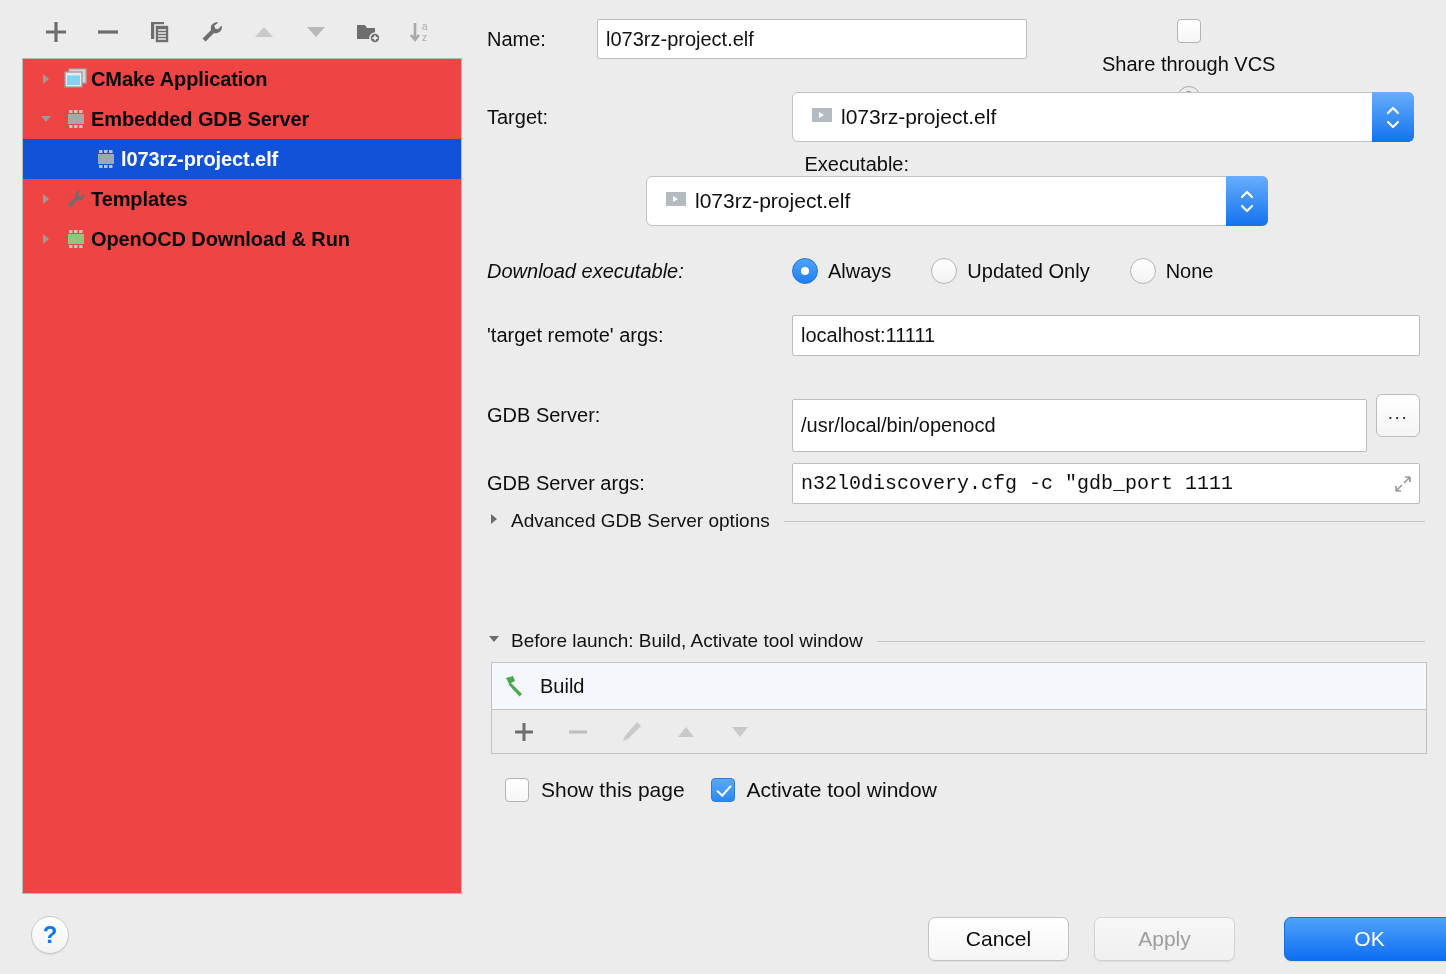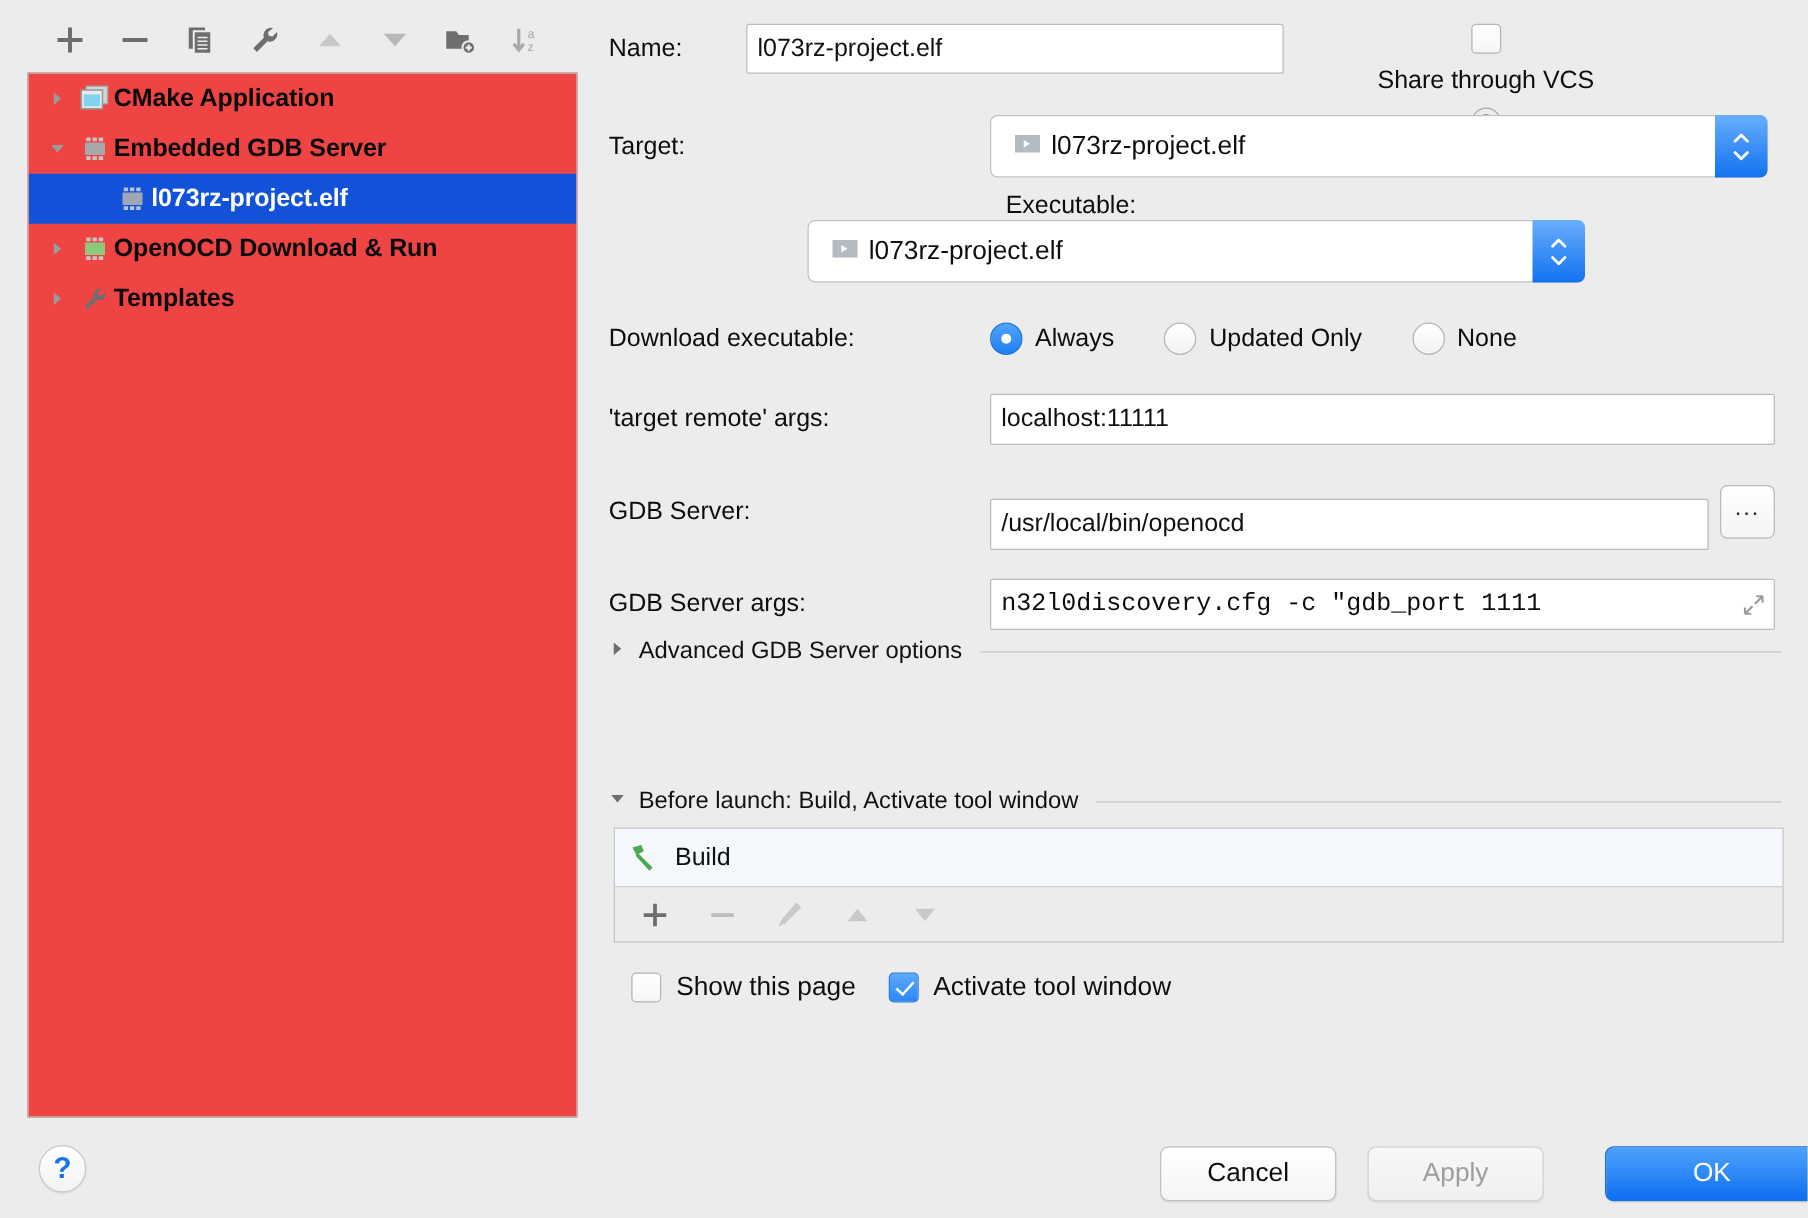--- a/index.html
+++ b/index.html
@@ -68,36 +68,36 @@
   }
   .combo .exe-icon { margin-left: 18px; margin-right: 8px; }
   .combo .combo-text { font-size: 21px; color: #0f0f0f; }
   .stepper {
     position: absolute; right: -1px; top: -1px; width: 42px; height: 50px;
     background: linear-gradient(#68aefc,#1272f0); border-radius: 0 6px 6px 0;
     display: flex; flex-direction: column; align-items: center; justify-content: center; gap: 3px;
   }
 
   .radio-row { position: absolute; left: 0; top: 258px; display: flex; align-items: center; }
-  .radio-row .lbl-dl { width: 305px; }
+  .radio-row .lbl-dl { width: 305px; font-style: italic; }
   .radio-item { display: flex; align-items: center; gap: 10px; margin-right: 40px; }
   .radio {
     width: 26px; height: 26px; border-radius: 50%; border: 1px solid #b5b5b5;
     background: linear-gradient(#ffffff,#f2f2f2); position: relative; flex: 0 0 26px;
   }
   .radio.on { background: linear-gradient(#4fa3fb,#1f7ff2); border-color: #1f74d8; }
   .radio.on::after {
     content: ""; position: absolute; left: 8px; top: 8px; width: 8px; height: 8px;
     border-radius: 50%; background: #fff;
   }
 
   .field-row { position: absolute; display: flex; align-items: center; width: 940px; }
   .field-label { width: 305px; }
   #remote-input { width: 628px; height: 41px; }
-  #gdb-server-input { width: 575px; height: 41px; margin-top: 20px; }
+  #gdb-server-input { width: 575px; height: 53px; margin-top: 20px; }
   .browse-btn {
     width: 44px; height: 43px; margin-left: 9px; border: 1px solid #bbb; border-radius: 6px;
     background: linear-gradient(#ffffff,#f4f4f4); display: flex; align-items: center; justify-content: center;
     font-size: 19px; color: #2a2a2a; letter-spacing: 1.5px; padding-bottom: 6px;
   }
   .mono-field {
     position: relative; width: 628px; height: 41px; background: #fff; border: 1px solid #bcbcbc;
     display: flex; align-items: center; border-radius: 2px;
   }
   .mono-field .mono-text {
@@ -264,47 +264,47 @@
         <span class="tree-label">l073rz-project.elf</span>
       </div>
 
       <div class="tree-row">
         <span class="tree-arrow">
           <svg width="14" height="14" viewBox="0 0 14 14">
               <path d="M4 2 L10 7 L4 12 Z" fill="#9b9b9b"></path>
             </svg>
         </span>
         <span class="tree-icon">
+          <svg width="24" height="24" viewBox="0 0 28 28">
+            <path d="M20.5 4.5a6 6 0 0 0-7.4 7.6L4.6 20.6l2.9 2.9 8.5-8.5a6 6 0 0 0 7.6-7.4l-3.6 3.6-3-0.6-0.6-3z" fill="#6e6e6e"></path>
+          </svg>
+        </span>
+        <span class="tree-label">Templates</span>
+      </div>
+
+      <div class="tree-row">
+        <span class="tree-arrow">
+          <svg width="14" height="14" viewBox="0 0 14 14">
+              <path d="M4 2 L10 7 L4 12 Z" fill="#9b9b9b"></path>
+            </svg>
+        </span>
+        <span class="tree-icon">
           <svg width="24" height="22" viewBox="0 0 24 22">
             <rect x="4" y="6" width="16" height="10" fill="#8cc97d"></rect>
             <g fill="#c5c5c5">
               <rect x="5" y="2" width="3.5" height="3"></rect>
                 <rect x="10" y="2" width="3.5" height="3"></rect>
                 <rect x="15" y="2" width="3.5" height="3"></rect>
               <rect x="5" y="17" width="3.5" height="3"></rect>
                 <rect x="10" y="17" width="3.5" height="3"></rect>
                 <rect x="15" y="17" width="3.5" height="3"></rect>
             </g>
           </svg>
         </span>
         <span class="tree-label">OpenOCD Download &amp; Run</span>
-      </div>
-
-      <div class="tree-row">
-        <span class="tree-arrow">
-          <svg width="14" height="14" viewBox="0 0 14 14">
-              <path d="M4 2 L10 7 L4 12 Z" fill="#9b9b9b"></path>
-            </svg>
-        </span>
-        <span class="tree-icon">
-          <svg width="24" height="24" viewBox="0 0 28 28">
-            <path d="M20.5 4.5a6 6 0 0 0-7.4 7.6L4.6 20.6l2.9 2.9 8.5-8.5a6 6 0 0 0 7.6-7.4l-3.6 3.6-3-0.6-0.6-3z" fill="#6e6e6e"></path>
-          </svg>
-        </span>
-        <span class="tree-label">Templates</span>
       </div>
 
     </div>
   </div>
 
   <div class="form">
 
     <div class="row-name">
       <span class="lbl name-label">Name:</span>
       <input class="txt" id="name-input" type="text" value="l073rz-project.elf" style="">

